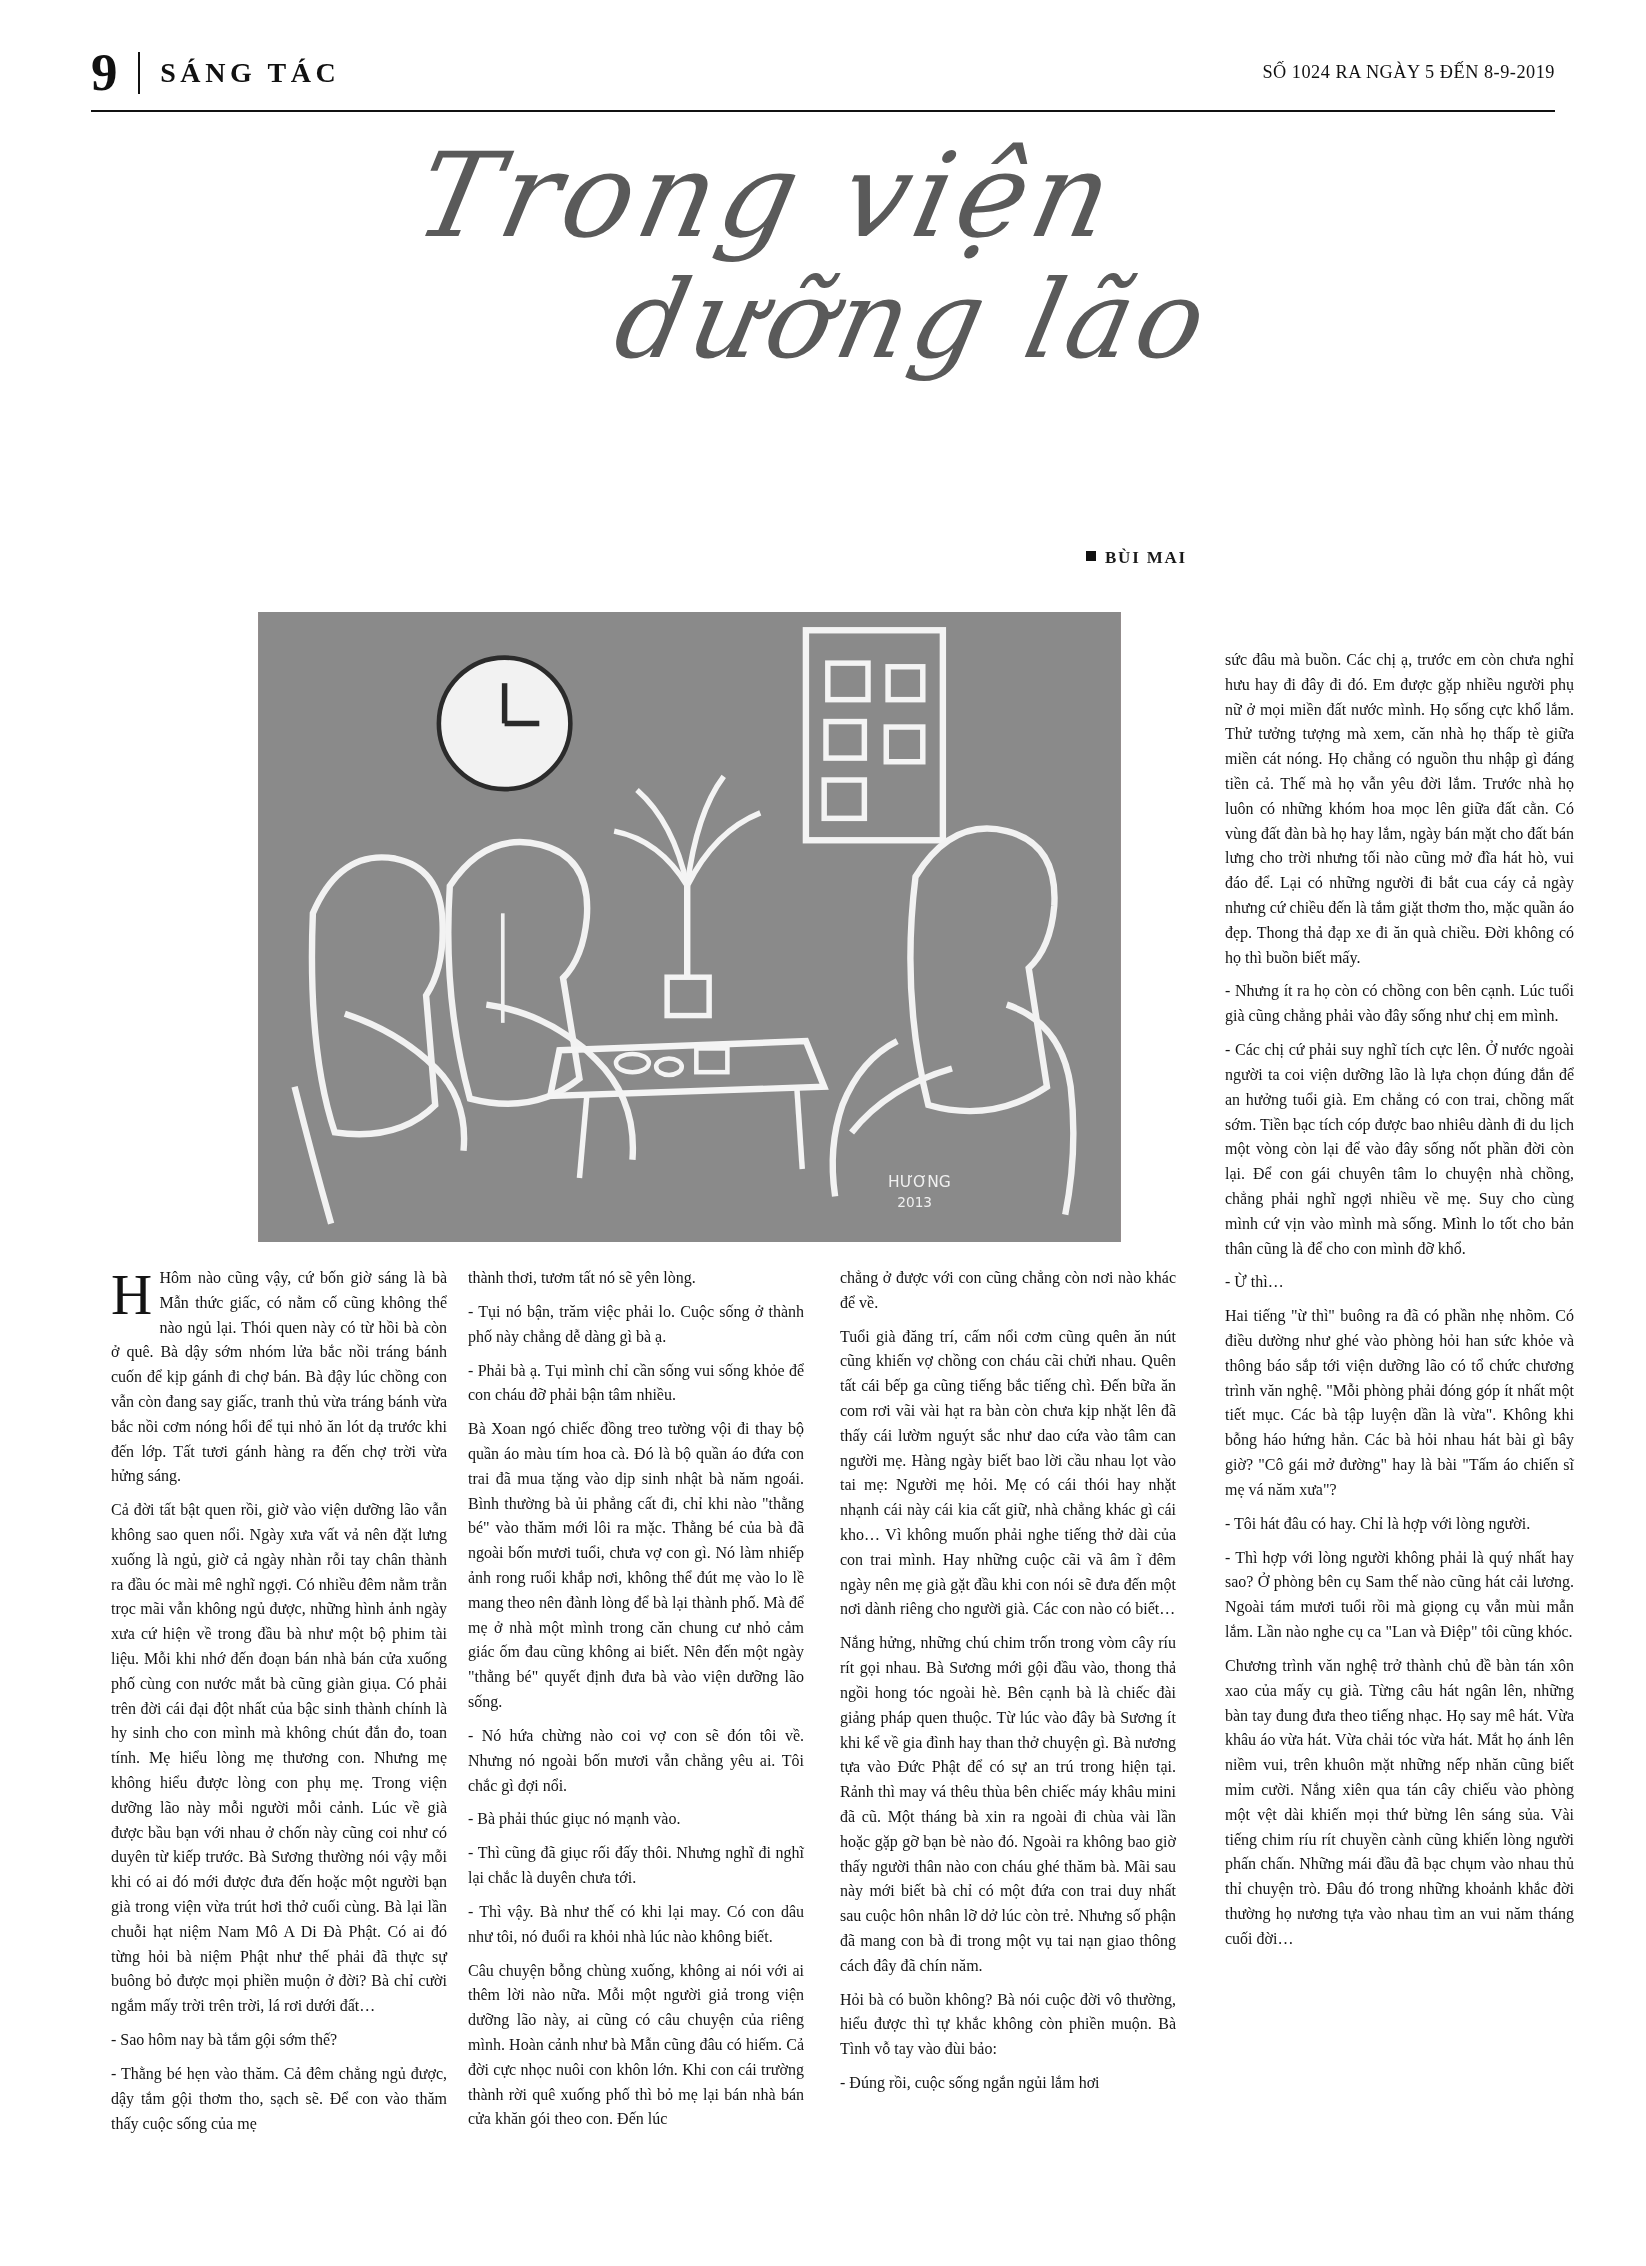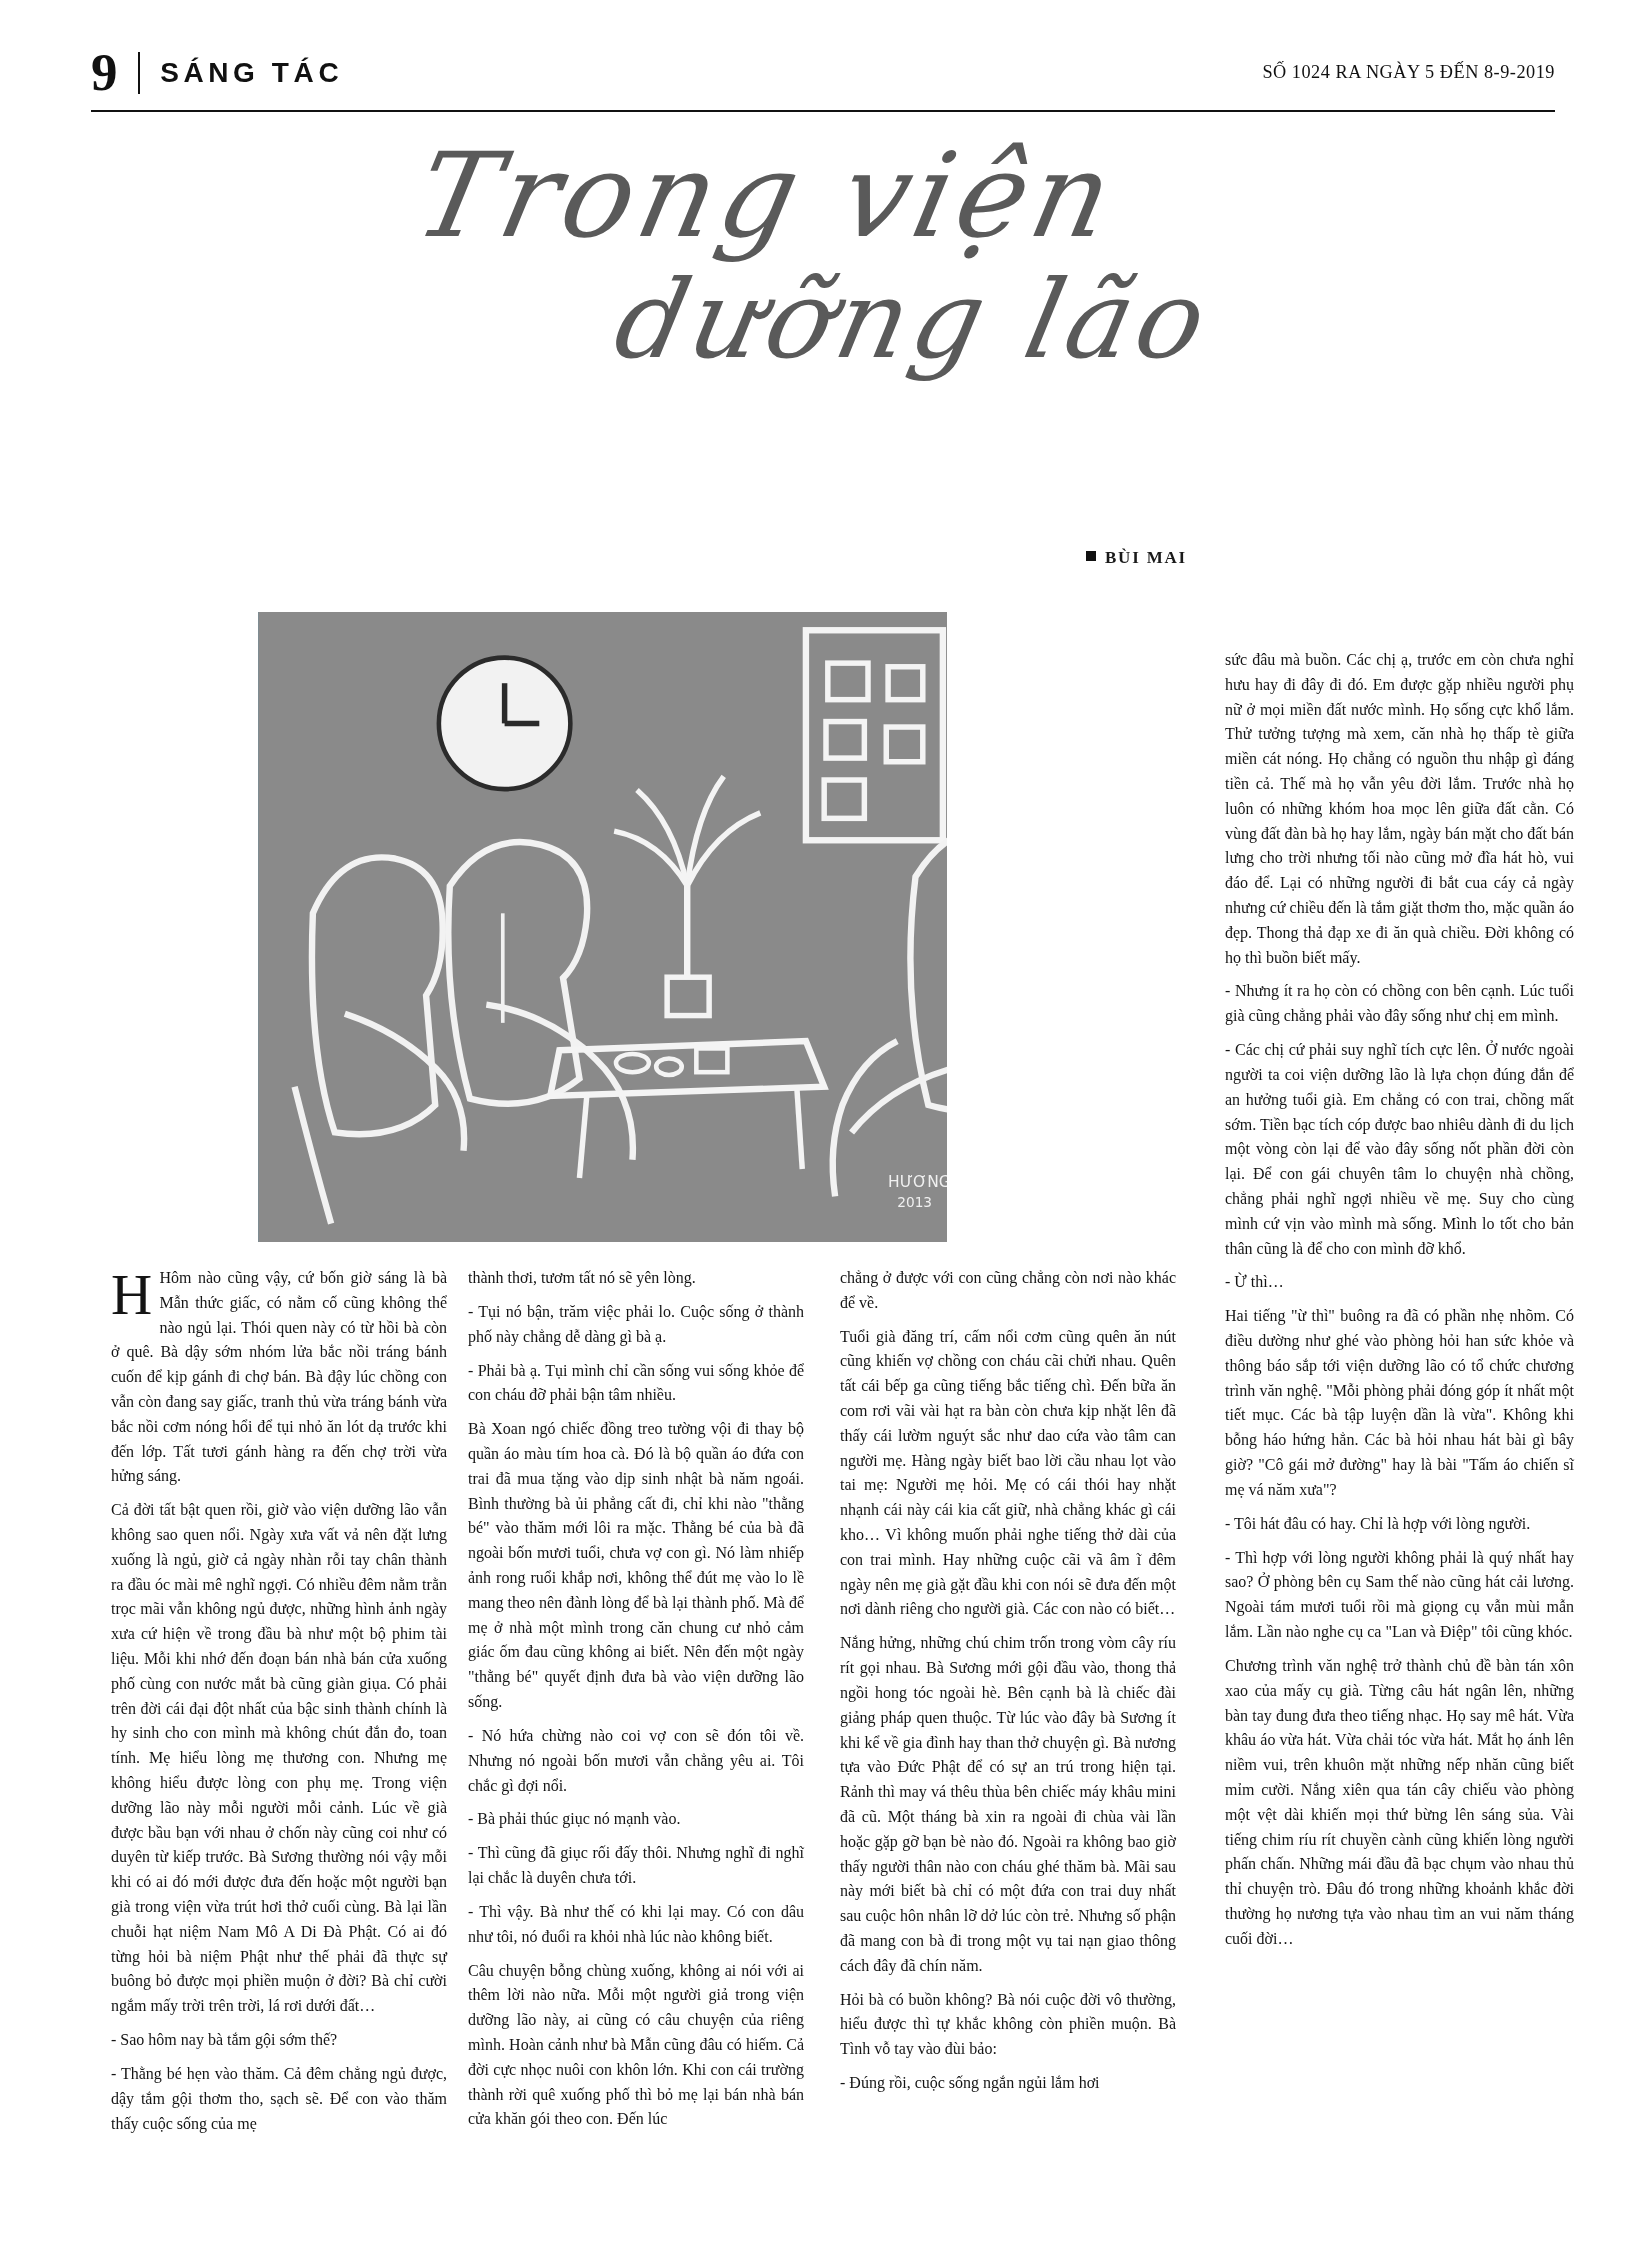--- a/index.html
+++ b/index.html
@@ -42,21 +42,21 @@
     margin-right: 20px;
     color: #111;
   }
   .masthead-rule {
     width: 2.7px;
     height: 42px;
     background: #111;
     margin-right: 20px;
   }
   .section-name {
-    font-family: Liberation Sans, sans-serif;
+    font-family: Liberation Serif, serif;
     font-size: 28px;
     letter-spacing: 4.6px;
     font-weight: bold;
     color: #111;
   }
   .issue-line {
     margin-left: auto;
     font-family: "Liberation Serif", serif;
     font-size: 18.3px;
     letter-spacing: 0.5px;
@@ -119,23 +119,23 @@
     background: #111;
     margin-right: 9.1px;
     vertical-align: 1.8px;
   }
 
   
   .illustration {
     position: absolute;
     left: 258px;
     top: 612px;
-    width: 689px;
+    width: 863px;
     height: 630px;
-    background: #0ea5e9;
+    background: #fca5a5;
     overflow: hidden;
   }
   .illustration svg { display: block; }
 
   
   .col {
     position: absolute;
     top: 0;
     font-family: "Liberation Serif", serif;
     font-size: 16px;

